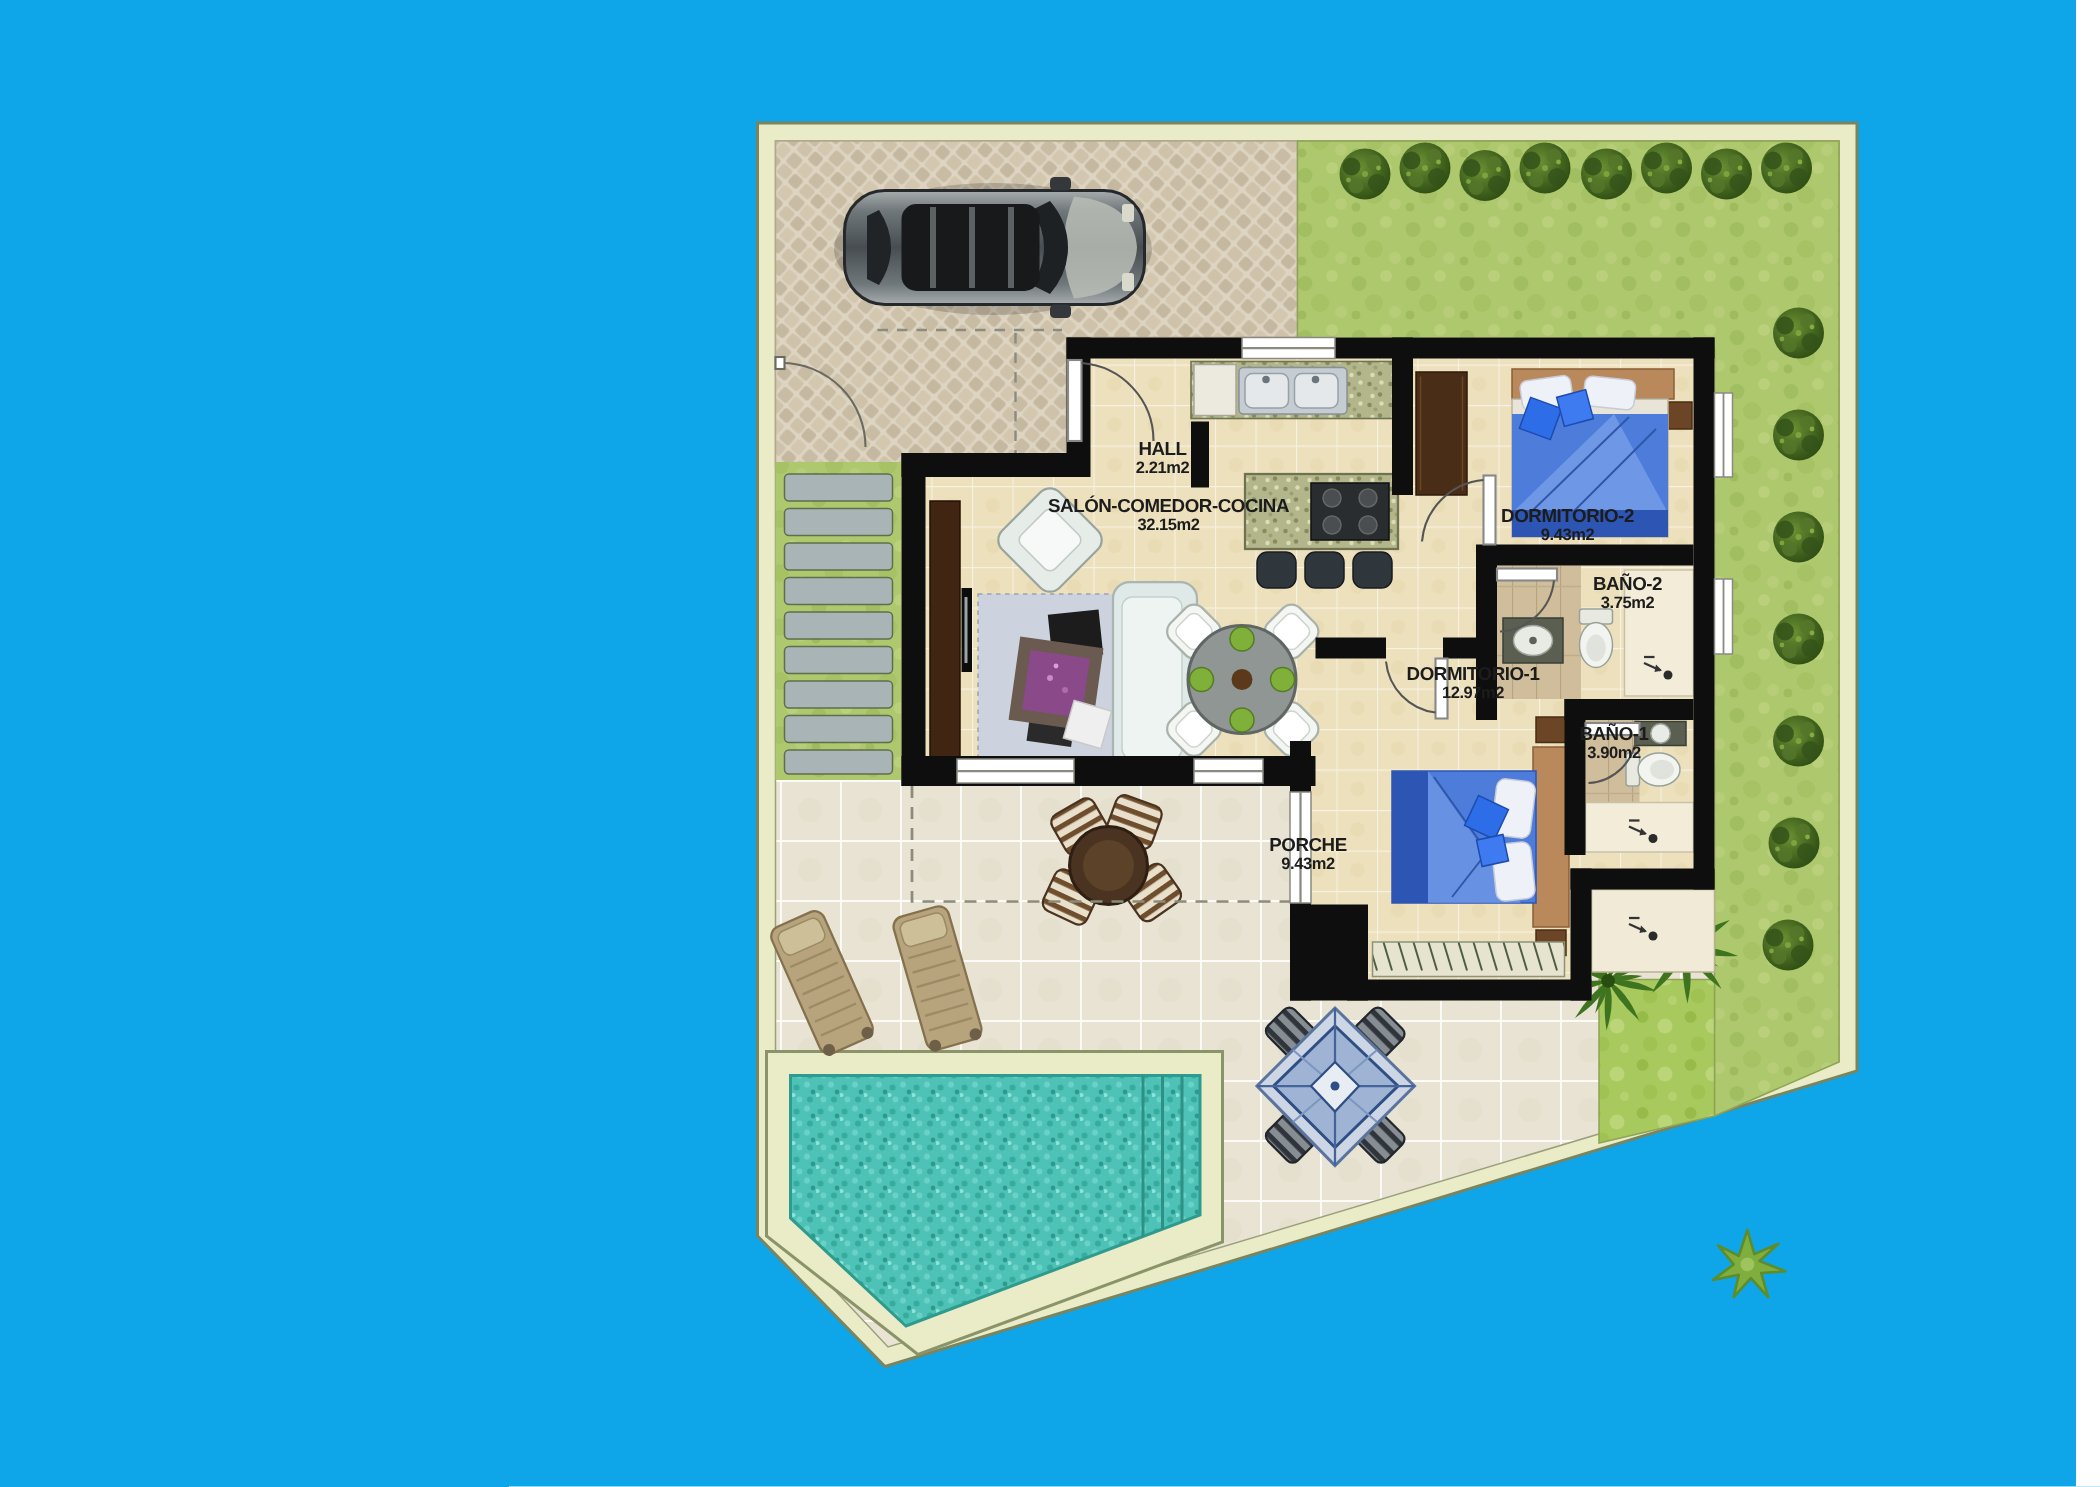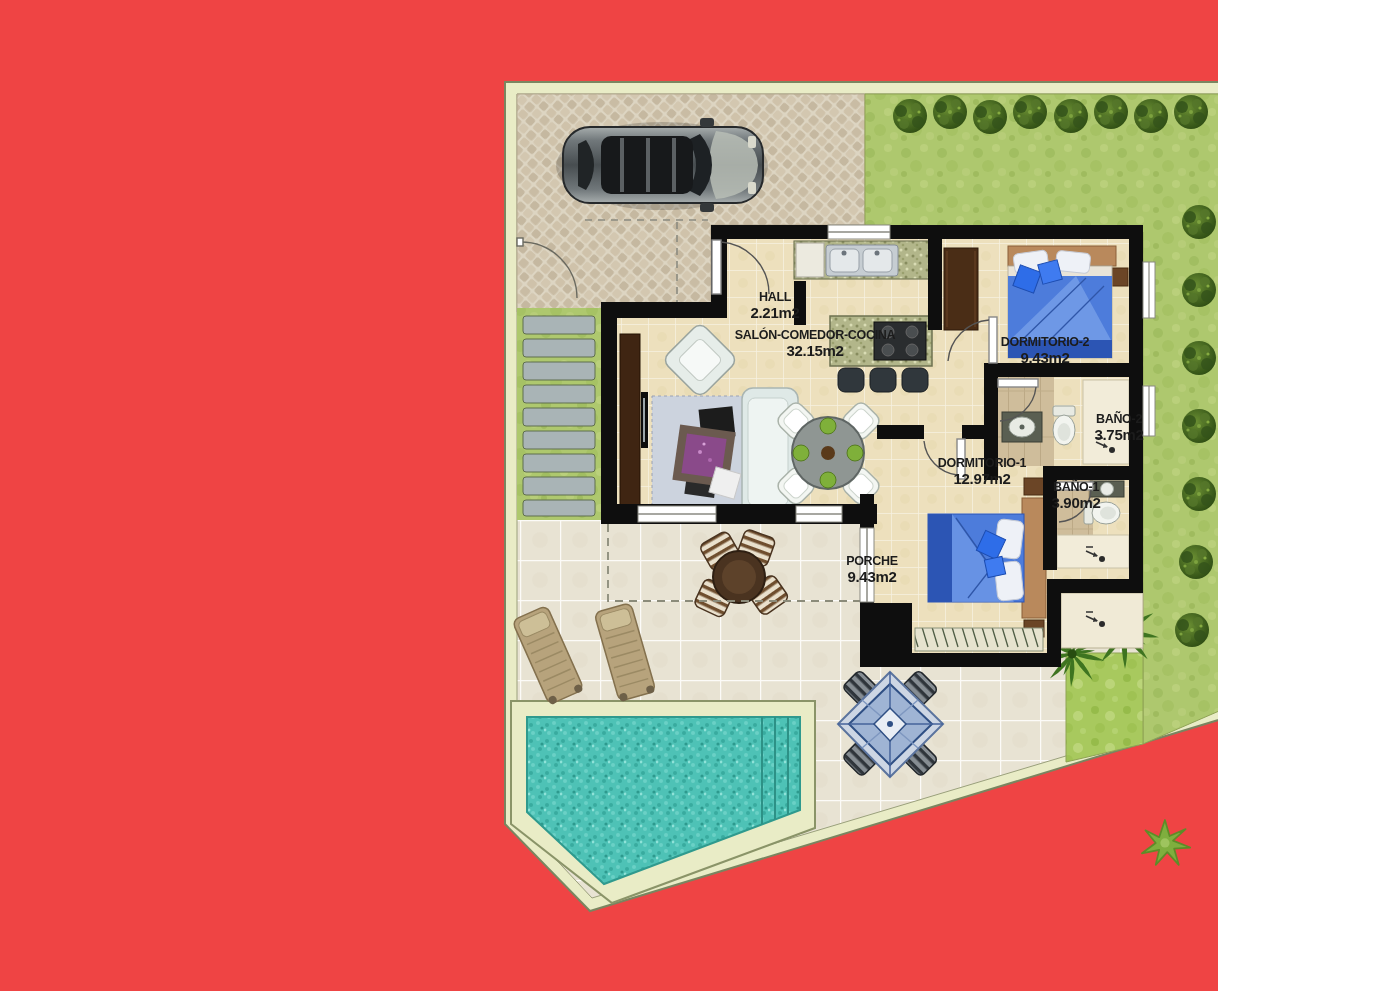--- a/index.html
+++ b/index.html
@@ -1,23 +1,23 @@
 <!DOCTYPE html>
 <html><head>
 <meta charset="utf-8">
 <style>
   html,body{margin:0;padding:0;background:#ffffff;}
-  #stage{position:relative;width:1218px;height:991px;background:#ef4444;overflow:hidden;
+  #stage{position:relative;width:1384px;height:991px;background:#0ea5e9;overflow:hidden;
          font-family:"Liberation Sans","DejaVu Sans",sans-serif;}
   #planSvg{position:absolute;left:0;top:0;}
   .room-label{position:absolute;transform:translate(-50%,-50%);text-align:center;
               color:#1c1c1c;font-weight:700;line-height:1.08;white-space:nowrap;
               letter-spacing:-0.3px;pointer-events:none;}
   .room-label .nm{font-size:12.5px;display:block;}
-  .room-label .ar{font-size:15px;display:block;}
+  .room-label .ar{font-size:11px;display:block;}
 </style>
 </head>
 <body>
 
 <div id="stage">
 <svg id="planSvg" width="1400" height="991" viewBox="0 0 1400 991">
   <defs>
     <pattern id="pCobble" width="20" height="20" patternUnits="userSpaceOnUse" patternTransform="rotate(42)">
       <rect width="20" height="20" fill="#ddd5c2"></rect>
       <rect x="1" y="1" width="8.6" height="8.6" rx="2" fill="#c9bca4"></rect>
@@ -465,33 +465,33 @@
         <rect x="517" y="238" width="6" height="8" fill="#fff"></rect>
       </g>
     </g>
   </g>
 </svg>
 
 <div class="room-label" style="left:775px;top:306px;">
   <span class="nm">HALL</span>
   <span class="ar">2.21m2</span>
 </div>
-<div class="room-label" style="left:815px;top:344px;">
+<div class="room-label" style="left:779px;top:344px;">
   <span class="nm">SALÓN-COMEDOR-COCINA</span>
   <span class="ar">32.15m2</span>
 </div>
 <div class="room-label" style="left:1045px;top:351px;text-align:center;">
   <span class="nm">DORMITORIO-2</span>
   <span class="ar">9.43m2</span>
 </div>
-<div class="room-label" style="left:1119px;top:396px;margin-top:32px;">
+<div class="room-label" style="left:1085px;top:396px;">
   <span class="nm">BAÑO-2</span>
   <span class="ar">3.75m2</span>
 </div>
-<div class="room-label" style="left:982px;top:472px;">
+<div class="room-label" style="left:982px;top:456px;">
   <span class="nm">DORMITORIO-1</span>
   <span class="ar">12.97m2</span>
 </div>
 <div class="room-label" style="left:1076px;top:496px;">
   <span class="nm">BAÑO-1</span>
   <span class="ar">3.90m2</span>
 </div>
 <div class="room-label" style="left:872px;top:570px;">
   <span class="nm">PORCHE</span>
   <span class="ar">9.43m2</span>

